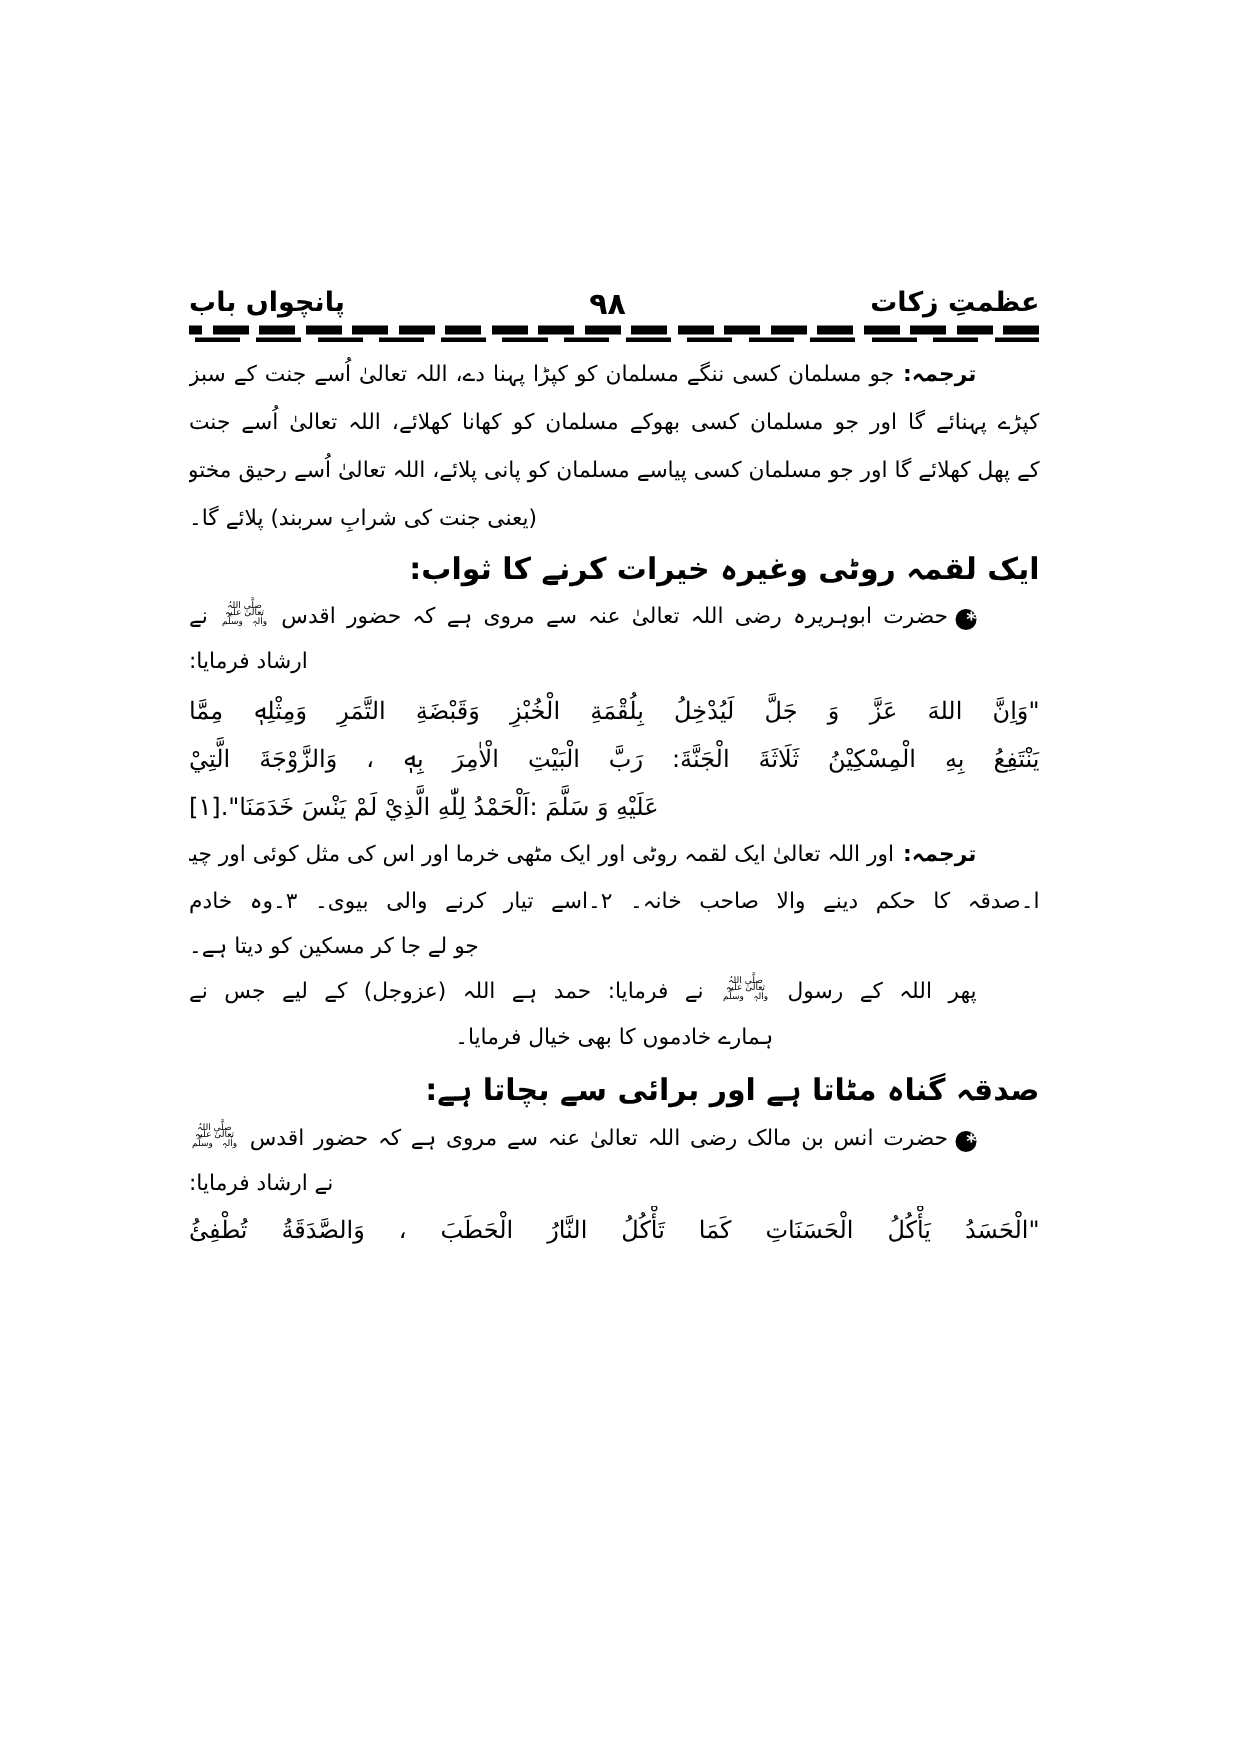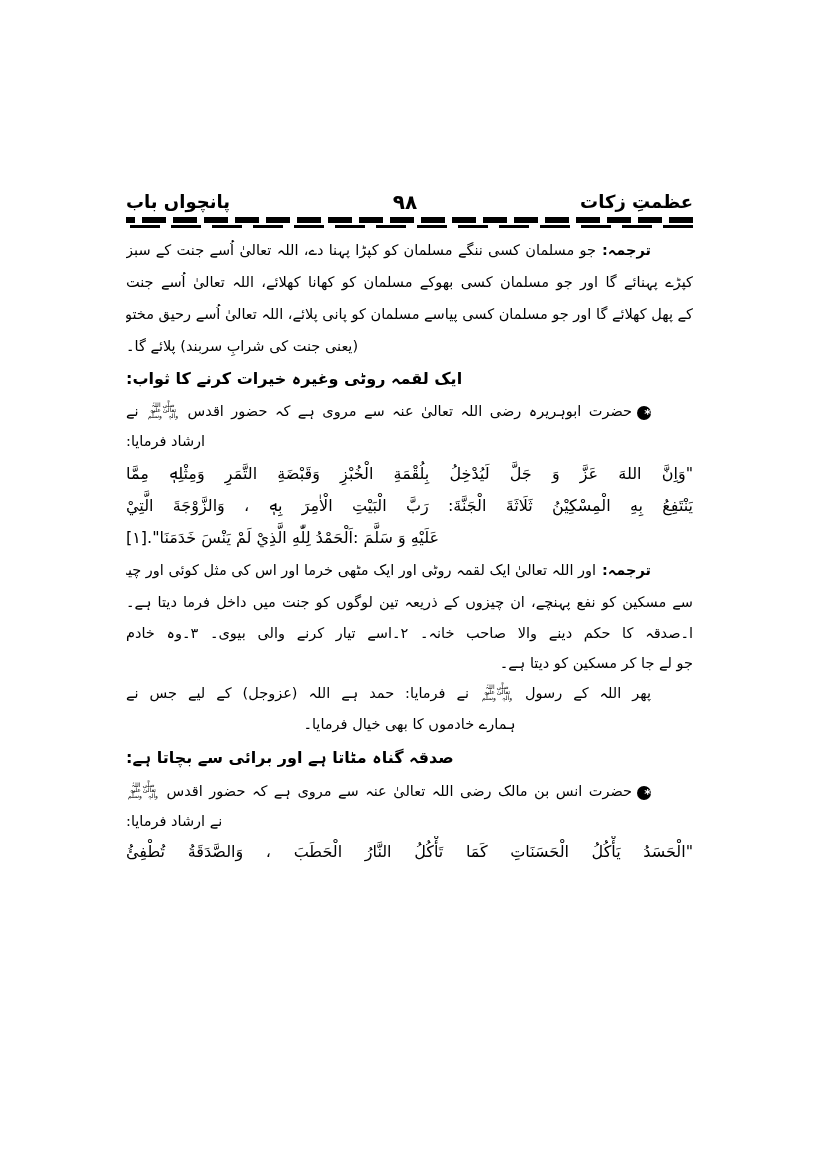--- a/index.html
+++ b/index.html
@@ -16,30 +16,30 @@
 
   
   .hrule{margin-top:3px;}
   .hrule-thick{height:6px;background:repeating-linear-gradient(to left,#000 0 24px,#fff 24px 31px);}
   .hrule-thin{height:3px;margin-top:2px;background:repeating-linear-gradient(to left,#000 0 30px,#fff 30px 41px);}
 
   
   .ln{height:32px;line-height:32px;font-size:14.5px;white-space:nowrap;overflow:hidden;}
   .j{text-align:justify;text-align-last:justify;}
   .r{text-align:left;}
-  .l{text-align:right;}
+  .l{text-align:left;}
   .c{text-align:center;}
   .ind{padding-right:42px;}
   .ar{font-size:16px;}
   .lbl{font-weight:bold;margin-left:6px;}
   .mr55{margin-right:55px;}
   .mr85{margin-right:85px;}
   .mr95{margin-right:95px;}
 
-  .h{font-weight:bold;font-size:16px;text-align:left;height:34px;line-height:34px;
+  .h{font-weight:bold;font-size:20px;text-align:right;height:34px;line-height:34px;
      white-space:nowrap;overflow:hidden;}
   .h2{height:36px;line-height:36px;}
 
   .star{display:inline-block;width:14px;height:14px;border-radius:50%;background:#000;color:#fff;
         font-size:13px;line-height:16px;text-align:center;vertical-align:-2px;margin-left:5px;
         font-weight:bold;}
   .stamp{display:inline-block;width:30px;font-size:6px;line-height:5.5px;white-space:normal;
          text-align:center;vertical-align:middle;margin:0 2px;transform:translateY(-2px);}
 
   
@@ -88,21 +88,20 @@
     <div style="margin-top:2px;">
       <div class="ln ar j">"وَاِنَّ اللهَ عَزَّ وَ جَلَّ لَيُدْخِلُ بِلُقْمَةِ الْخُبْزِ وَقَبْضَةِ التَّمَرِ وَمِثْلِهٖ مِمَّا</div>
       <div class="ln ar j">يَنْتَفِعُ بِهِ الْمِسْكِيْنُ ثَلَاثَةَ الْجَنَّةَ: رَبَّ الْبَيْتِ الْاٰمِرَ بِهٖ ، وَالزَّوْجَةَ الَّتِيْ</div>
       <div class="ln ar r mr85">عَلَيْهِ وَ سَلَّمَ :اَلْحَمْدُ لِلّٰهِ الَّذِيْ لَمْ يَنْسَ خَدَمَنَا".[۱]</div>
     </div>
 
     <div>
       <div class="ln j ind">
         <b class="lbl">ترجمہ:</b><span>اور اللہ تعالیٰ ایک لقمہ روٹی اور ایک مٹھی خرما اور اس کی مثل کوئی اور چیز جس</span>
       </div>
-      <div class="ln j">سے مسکین کو نفع پہنچے، ان چیزوں کے ذریعہ تین لوگوں کو جنت میں داخل فرما دیتا ہے۔</div>
     </div>
 
     <div>
       <div class="ln j" style="height:30px;line-height:30px;">ا۔صدقہ کا حکم دینے والا صاحب خانہ۔ ۲۔اسے تیار کرنے والی بیوی۔ ۳۔وہ خادم</div>
       <div class="ln l" style="height:30px;line-height:30px;">جو لے جا کر مسکین کو دیتا ہے۔</div>
     </div>
 
     <div>
       <div class="ln j ind" style="height:31px;line-height:31px;">
         <span>پھر اللہ کے رسول</span>

